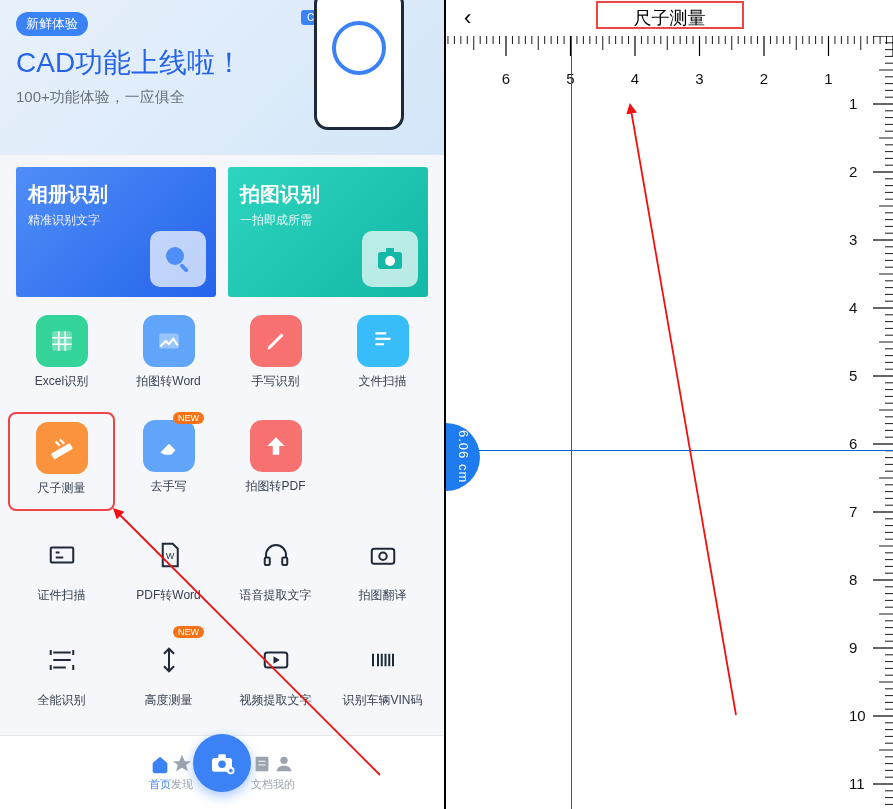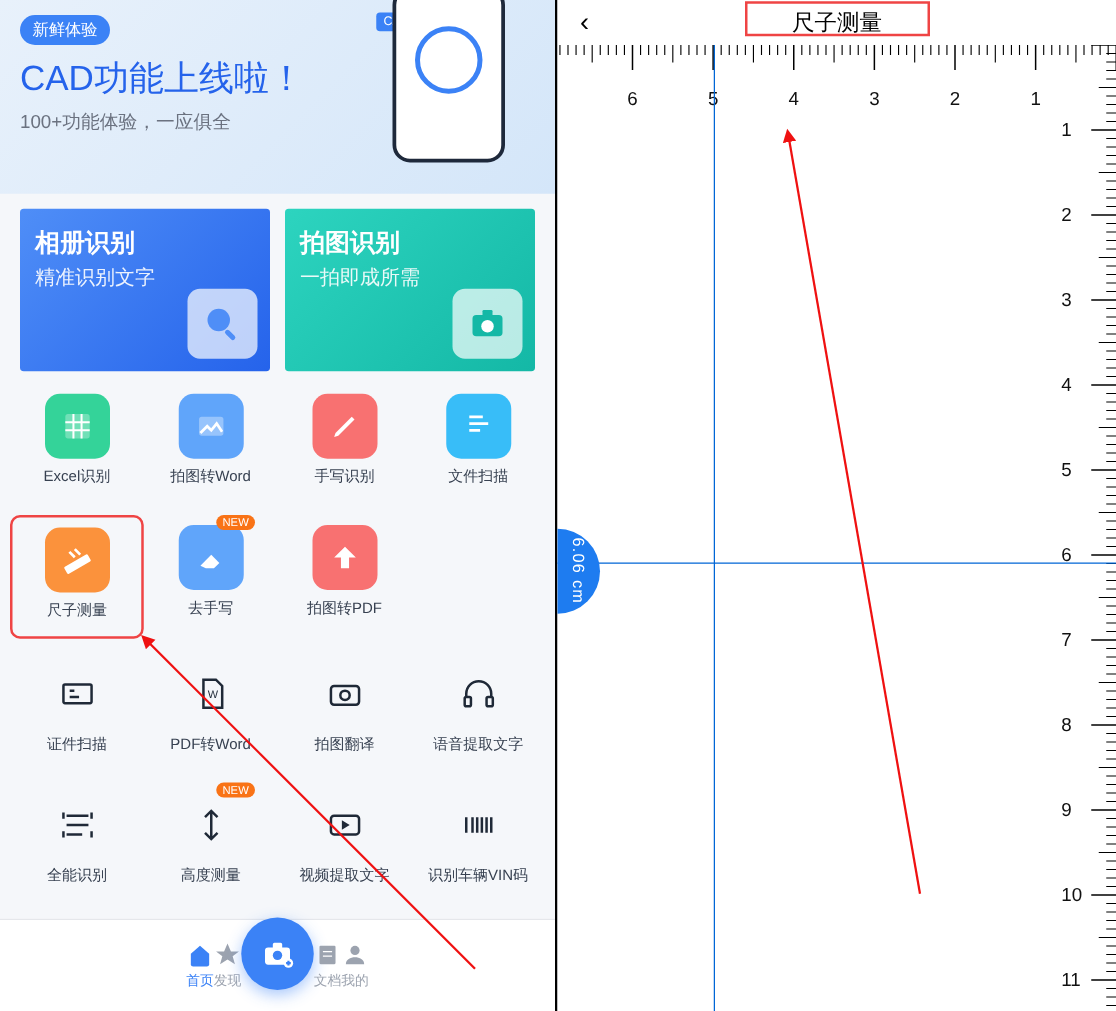--- a/index.html
+++ b/index.html
@@ -16,21 +16,21 @@
 .phone { position: absolute; right: 30px; top: -10px; width: 90px; height: 140px; border: 3px solid #1e293b; border-radius: 14px; background: #fff; }
 .phone::before { content: ""; position: absolute; top: 28px; left: 50%; transform: translateX(-50%); width: 46px; height: 46px; border: 4px solid #3b82f6; border-radius: 50%; }
 .cad-bubble { position: absolute; right: 100px; top: 10px; background: #3b82f6; color: #fff; font-size: 10px; padding: 2px 6px; border-radius: 3px; }
 
 
 .big-cards { display: flex; gap: 12px; padding: 12px 16px 0; }
 .big-card { flex: 1; border-radius: 3px; padding: 14px 12px; color: #fff; height: 130px; position: relative; overflow: hidden; }
 .bc-blue { background: linear-gradient(135deg, #4f8ef7 0%, #2563eb 100%); }
 .bc-teal { background: linear-gradient(135deg, #2dd4bf 0%, #14b8a6 100%); }
 .bc-title { font-size: 20px; font-weight: 600; }
-.bc-sub { font-size: 16px; opacity: 0.9; margin-top: 4px; }
+.bc-sub { font-size: 12px; opacity: 0.9; margin-top: 4px; }
 .bc-icon { position: absolute; right: 10px; bottom: 10px; width: 56px; height: 56px; background: rgba(255,255,255,0.7); border-radius: 10px; display: flex; align-items: center; justify-content: center; }
 
 
 .tool-grid { display: grid; grid-template-columns: repeat(4, 1fr); gap: 0; padding: 10px 8px 0; }
 .tool-item { display: flex; flex-direction: column; align-items: center; padding: 8px 4px 12px; position: relative; }
 .tool-icon { width: 52px; height: 52px; border-radius: 12px; display: flex; align-items: center; justify-content: center; margin-bottom: 6px; font-size: 24px; color: #fff; }
 .tool-label { font-size: 12px; color: #374151; text-align: center; }
 .ic-blue { background: #60a5fa; }
 .ic-green { background: #34d399; }
 .ic-red { background: #f87171; }
@@ -195,35 +195,35 @@
           <svg width="30" height="30" viewBox="0 0 24 24" fill="none" stroke="#1f2937" stroke-width="1.6">
             <path d="M7 3h8l4 4v14H7z"></path>
             <text x="13" y="15" text-anchor="middle" fill="#1f2937" font-size="7" stroke="none">W</text>
           </svg>
         </div>
       <div class="tool-label">PDF转Word</div>
     </div>
     <div class="tool-item">
       <div class="tool-icon ic-outline">
           <svg width="30" height="30" viewBox="0 0 24 24" fill="none" stroke="#1f2937" stroke-width="1.6">
-            <rect x="3" y="7" width="18" height="12" rx="2"></rect>
-            <circle cx="12" cy="13" r="3"></circle>
-          </svg>
-        </div>
-      <div class="tool-label">拍图翻译</div>
-    </div>
-    <div class="tool-item">
-      <div class="tool-icon ic-outline">
-          <svg width="30" height="30" viewBox="0 0 24 24" fill="none" stroke="#1f2937" stroke-width="1.6">
             <path d="M4 14v-2a8 8 0 0116 0v2"></path>
             <rect x="3" y="14" width="4" height="6" rx="1"></rect>
             <rect x="17" y="14" width="4" height="6" rx="1"></rect>
           </svg>
         </div>
       <div class="tool-label">语音提取文字</div>
+    </div>
+    <div class="tool-item">
+      <div class="tool-icon ic-outline">
+          <svg width="30" height="30" viewBox="0 0 24 24" fill="none" stroke="#1f2937" stroke-width="1.6">
+            <rect x="3" y="7" width="18" height="12" rx="2"></rect>
+            <circle cx="12" cy="13" r="3"></circle>
+          </svg>
+        </div>
+      <div class="tool-label">拍图翻译</div>
     </div>
   </div>
 
   <div class="tool-grid">
     <div class="tool-item">
       <div class="tool-icon ic-outline">
           <svg width="30" height="30" viewBox="0 0 24 24" fill="none" stroke="#1f2937" stroke-width="1.6">
             <path d="M5 6h14M5 12h14M5 18h10"></path>
             <path d="M3 4v4M21 4v4M3 16v4M21 16v4"></path>
           </svg>

